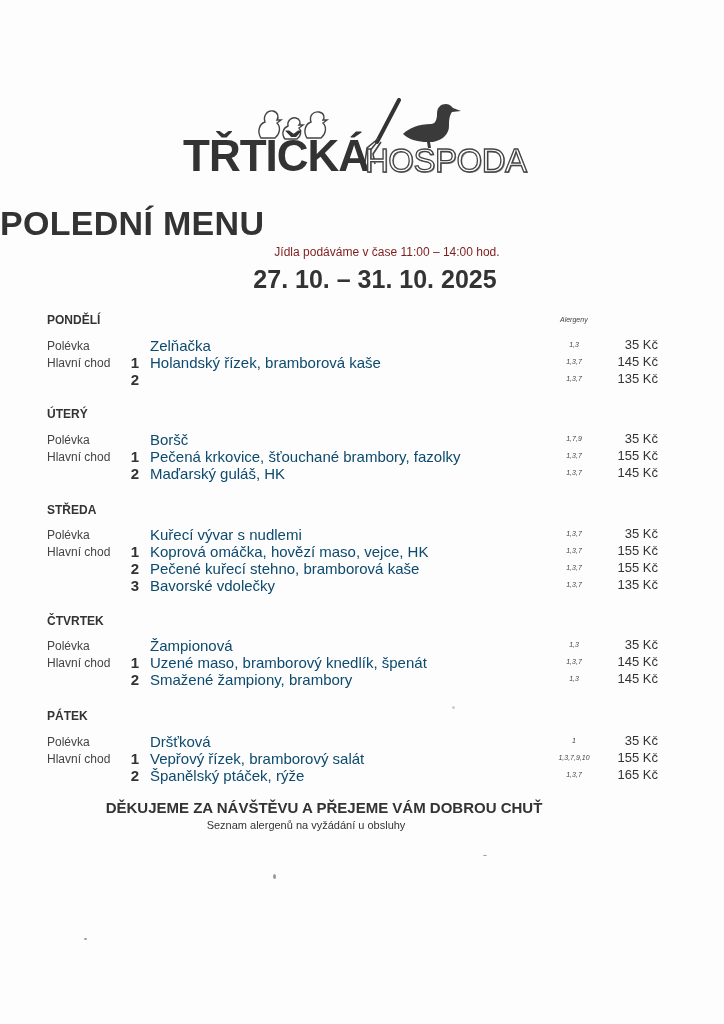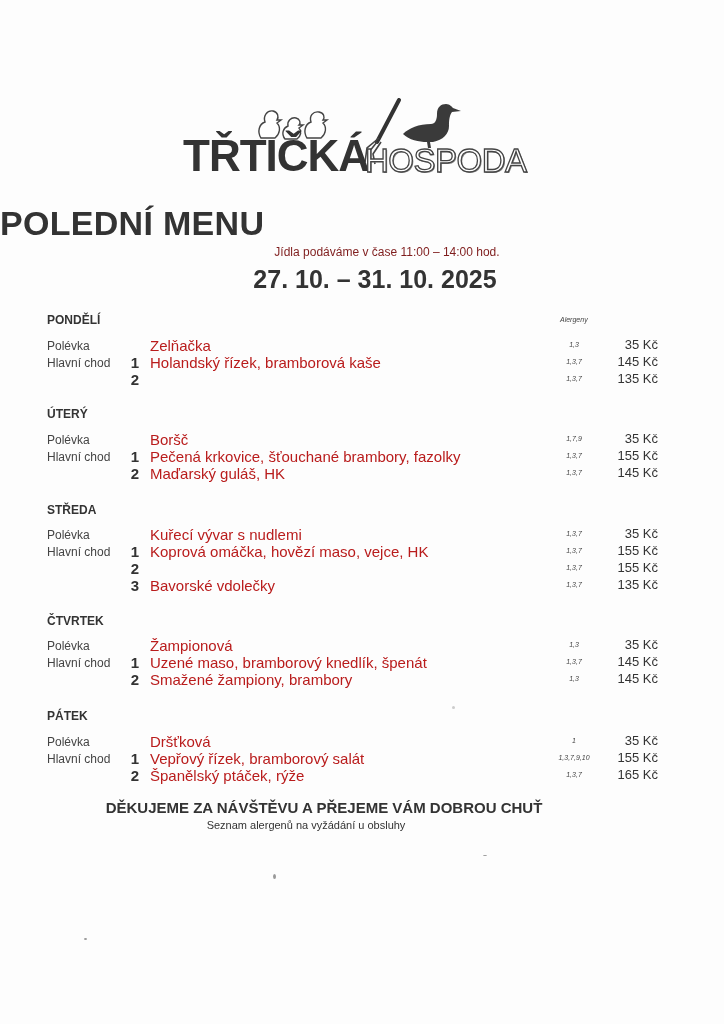--- a/index.html
+++ b/index.html
@@ -23,21 +23,21 @@
   .subtitle { position: absolute; left: 0; width: 724px; text-align: center; top: 245px;
     font-size: 12px; color: #7f1d1d; padding-left: 25px; }
   .daterange { position: absolute; left: 0; width: 724px; text-align: center; top: 262px;
     font-weight: bold; font-size: 25px; color: #333; line-height: 34px; margin-left: 13px; }
   .allergen-head { position: absolute; left: 560px; top: 316px; font-size: 7px; font-style: italic; color: #444; }
   .day { position: absolute; left: 0; width: 724px; }
   .day-name { position: absolute; left: 47px; top: 0; font-weight: bold; font-size: 12px; color: #333; }
   .row { position: absolute; left: 0; width: 724px; height: 18px; }
   .row .cat { position: absolute; left: 47px; top: 2px; font-size: 12px; color: #444; }
   .row .num { position: absolute; left: 128px; top: 0; font-size: 15px; font-weight: bold; color: #333; width: 14px; text-align: center; }
-  .row .dish { position: absolute; left: 150px; top: 0; font-size: 15px; color: #b91c1c; white-space: nowrap; }
+  .row .dish { position: absolute; left: 150px; top: 0; font-size: 15px; color: #0c4a6e; white-space: nowrap; }
   .row .alg { position: absolute; left: 548px; width: 52px; text-align: center; top: 4px; font-size: 7px; font-style: italic; color: #444; }
   .row .price { position: absolute; right: 66px; top: 0; font-size: 13px; color: #333; text-align: left; }
   .footer-thanks { position: absolute; left: 0; width: 648px; text-align: center; top: 799px;
     font-weight: bold; font-size: 15px; color: #333; }
   .footer-note { position: absolute; left: 0; width: 612px; text-align: center; top: 819px;
     font-size: 11px; color: #333; }
   .speck { position: absolute; background: #999; border-radius: 50%; }
 </style>
 </head>
 <body>
@@ -130,20 +130,21 @@
   <div class="row" style="top:40px">
     <span class="cat">Hlavní chod</span>
     <span class="num">1</span>
     <span class="dish">Koprová omáčka, hovězí maso, vejce, HK</span>
     <span class="alg">1,3,7</span>
     <span class="price">155 Kč</span>
   </div>
   <div class="row" style="top:57px">
     <span class="cat"></span>
     <span class="num">2</span>
+    <span class="dish">Pečené kuřecí stehno, bramborová kaše</span>
     <span class="alg">1,3,7</span>
     <span class="price">155 Kč</span>
   </div>
   <div class="row" style="top:74px">
     <span class="cat"></span>
     <span class="num">3</span>
     <span class="dish">Bavorské vdolečky</span>
     <span class="alg">1,3,7</span>
     <span class="price">135 Kč</span>
   </div>

